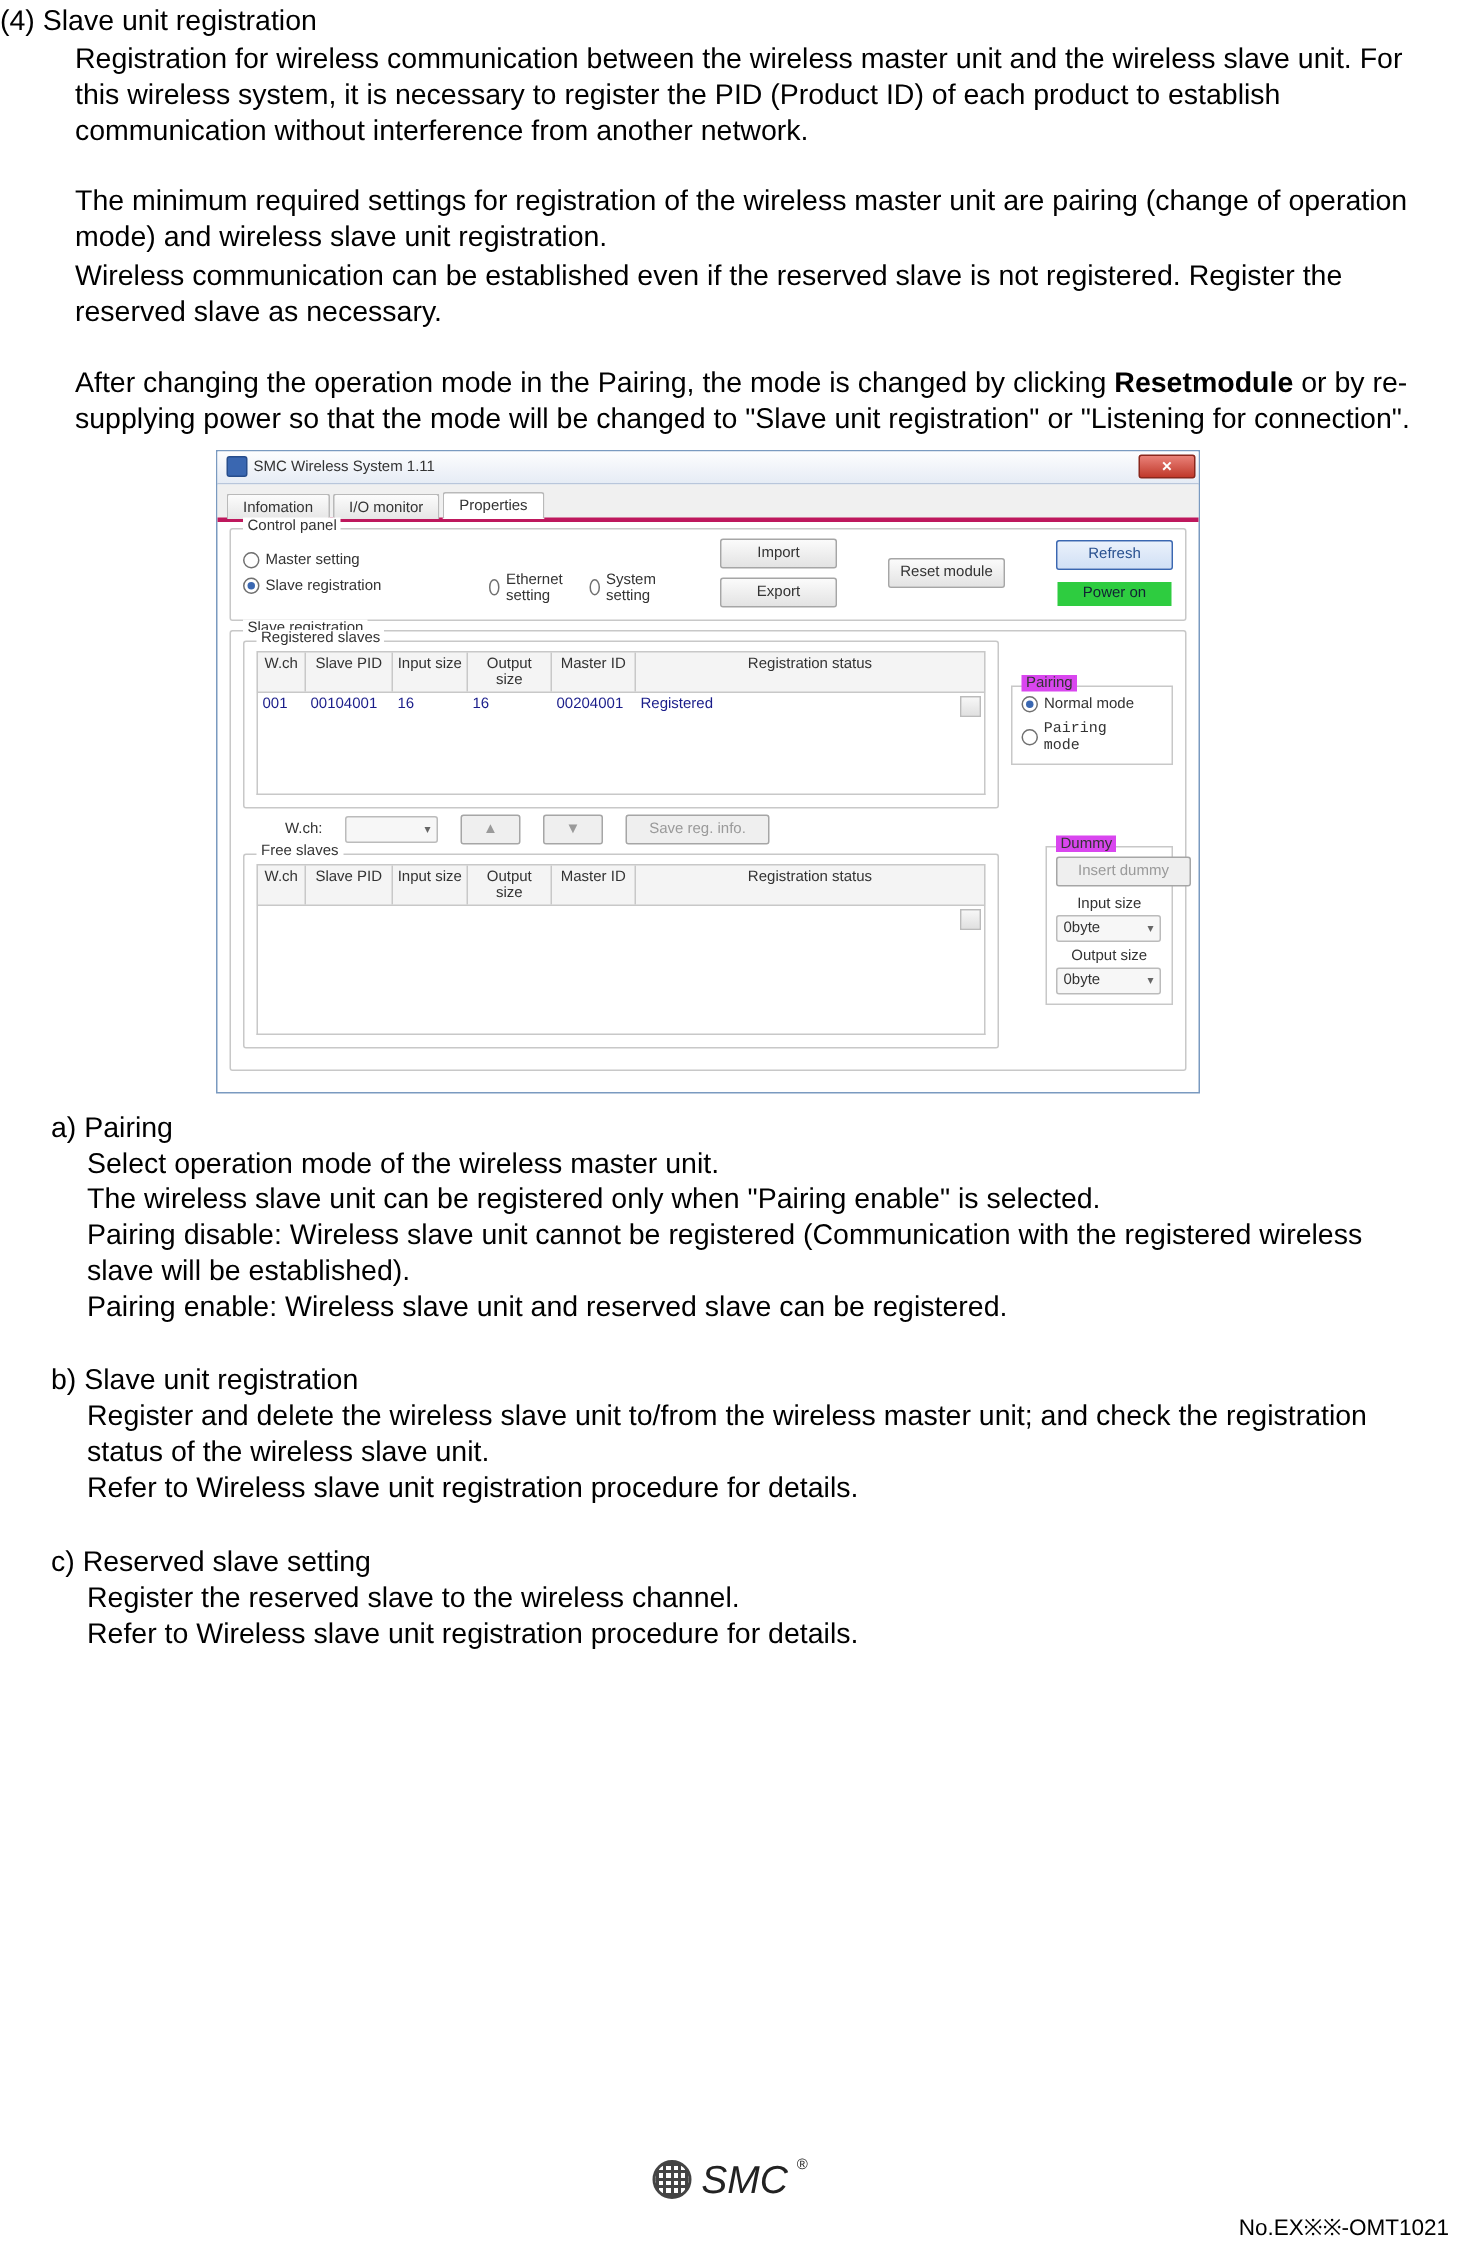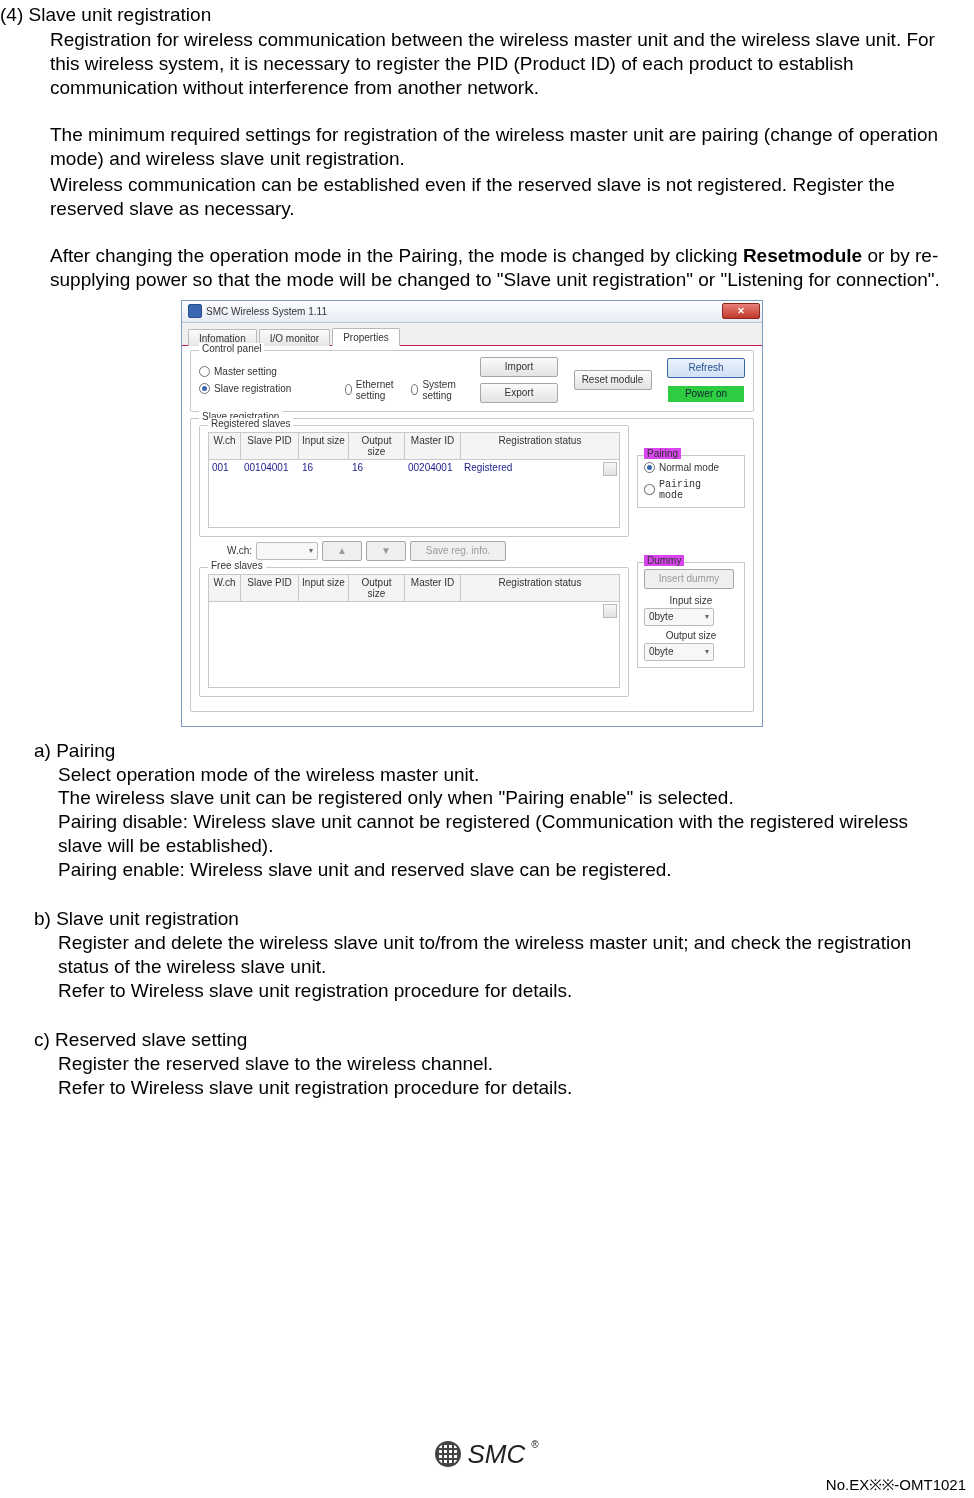--- a/index.html
+++ b/index.html
@@ -14,21 +14,21 @@
     padding: 4px 30px 0 0;
   }
   .section-title { margin-bottom: 2px; }
   .body-text { margin-left: 50px; margin-bottom: 2px; line-height: 1.25; }
   .spacer { height: 22px; }
   .bold { font-weight: bold; }
   .subsection { margin-left: 34px; margin-top: 4px; line-height: 1.25; }
   .subbody { margin-left: 58px; line-height: 1.25; }
   
   .figwrap {
-    width: 582px;
+    width: 656px;
     margin: 8px auto 12px auto;
     border: 1px solid #7a9ac0;
     background: #fff;
     font-family: "Segoe UI", Tahoma, sans-serif;
     font-size: 10px;
     color: #333;
   }
   .titlebar {
     height: 22px;
     background: linear-gradient(#fdfdfe,#e6ecf5);
@@ -41,21 +41,21 @@
   .closebtn {
     width: 38px; height: 16px;
     background: linear-gradient(#e98178,#c0392b);
     border: 1px solid #8a271c; border-radius: 2px;
     display:flex; align-items:center; justify-content:center;
     color:#fff; font-weight:bold; font-size:9px;
   }
   .tabs {
     display:flex; align-items:flex-end; gap:0;
     padding: 4px 6px 0 6px;
-    border-bottom: 1px solid #be185d;
+    border-bottom: 3px solid #be185d;
     background:#f0f0f0;
   }
   .tab {
     padding: 3px 10px 2px 10px;
     border: 1px solid #b9b9b9;
     border-bottom: none;
     background: linear-gradient(#fcfcfc,#e6e6e6);
     margin-right: 2px;
     border-radius: 2px 2px 0 0;
     position: relative; top: 1px;
@@ -105,21 +105,21 @@
   .th:last-child { border-right:none; }
   .tablebody {
     border:1px solid #c8c8c8; border-top:none; height:68px;
     position:relative; background:#fff;
   }
   .tablebody.short { height:86px; }
   .datarow { display:flex; font-size:10px; color:#1a1d8a; padding:2px 3px; }
   .td { padding-right:3px; }
   .scrollthumb { position:absolute; right:2px; top:2px; width:14px; height:14px;
     border:1px solid #bbb; background:linear-gradient(#f7f7f7,#e0e0e0); }
-  .wch-row { display:flex; align-items:center; gap:4px; margin:4px 0 6px 0; justify-content:flex-start; padding-left:28px; }
+  .wch-row { display:flex; align-items:center; gap:15px; margin:4px 0 6px 0; justify-content:flex-start; padding-left:28px; }
   .dropdown {
     width: 62px; height: 18px; border:1px solid #bbb; background:#f7f7f7;
     display:inline-flex; align-items:center; justify-content:space-between; padding:0 4px;
     font-size:10px; border-radius:2px;
   }
   .dropdown .arr { font-size:8px; color:#666; }
   .mini-fieldset { border:1px solid #c8c8c8; padding:6px 6px; position:relative; }
   .mini-legend { position:absolute; top:-8px; left:6px; background:#d946ef; padding:0 3px; font-size:10px; }
   .footer-row { display:flex; justify-content:flex-end; gap:16px; padding:4px 6px 2px 0; border-top:1px solid #e4e4e4; }
   
@@ -264,21 +264,21 @@
             <div class="mini-legend">Pairing</div>
             <label class="radio" style="display:flex; margin-bottom:6px;">
                 <span class="radio-dot sel"></span>
                 <span>Normal mode</span>
               </label>
             <label class="radio" style="display:flex;font-family:Liberation Mono, monospace;">
                 <span class="radio-dot"></span>
                 <span>Pairing mode</span>
               </label>
           </div>
-          <div class="mini-fieldset" style="margin-top:46px;">
+          <div class="mini-fieldset" style="margin-top:46px;margin-left:23px;">
             <div class="mini-legend">Dummy</div>
             <div class="winbtn disabled" style="min-width:90px; margin:0 auto 6px auto;">Insert dummy</div>
             <div style="text-align:center; font-size:10px;">Input size</div>
             <div class="dropdown" style="width:70px; margin:2px auto 4px auto;">
                 <span>0byte</span>
                 <span class="arr">▾</span>
               </div>
             <div style="text-align:center; font-size:10px;">Output size</div>
             <div class="dropdown" style="width:70px; margin:2px auto 0 auto;">
                 <span>0byte</span>

